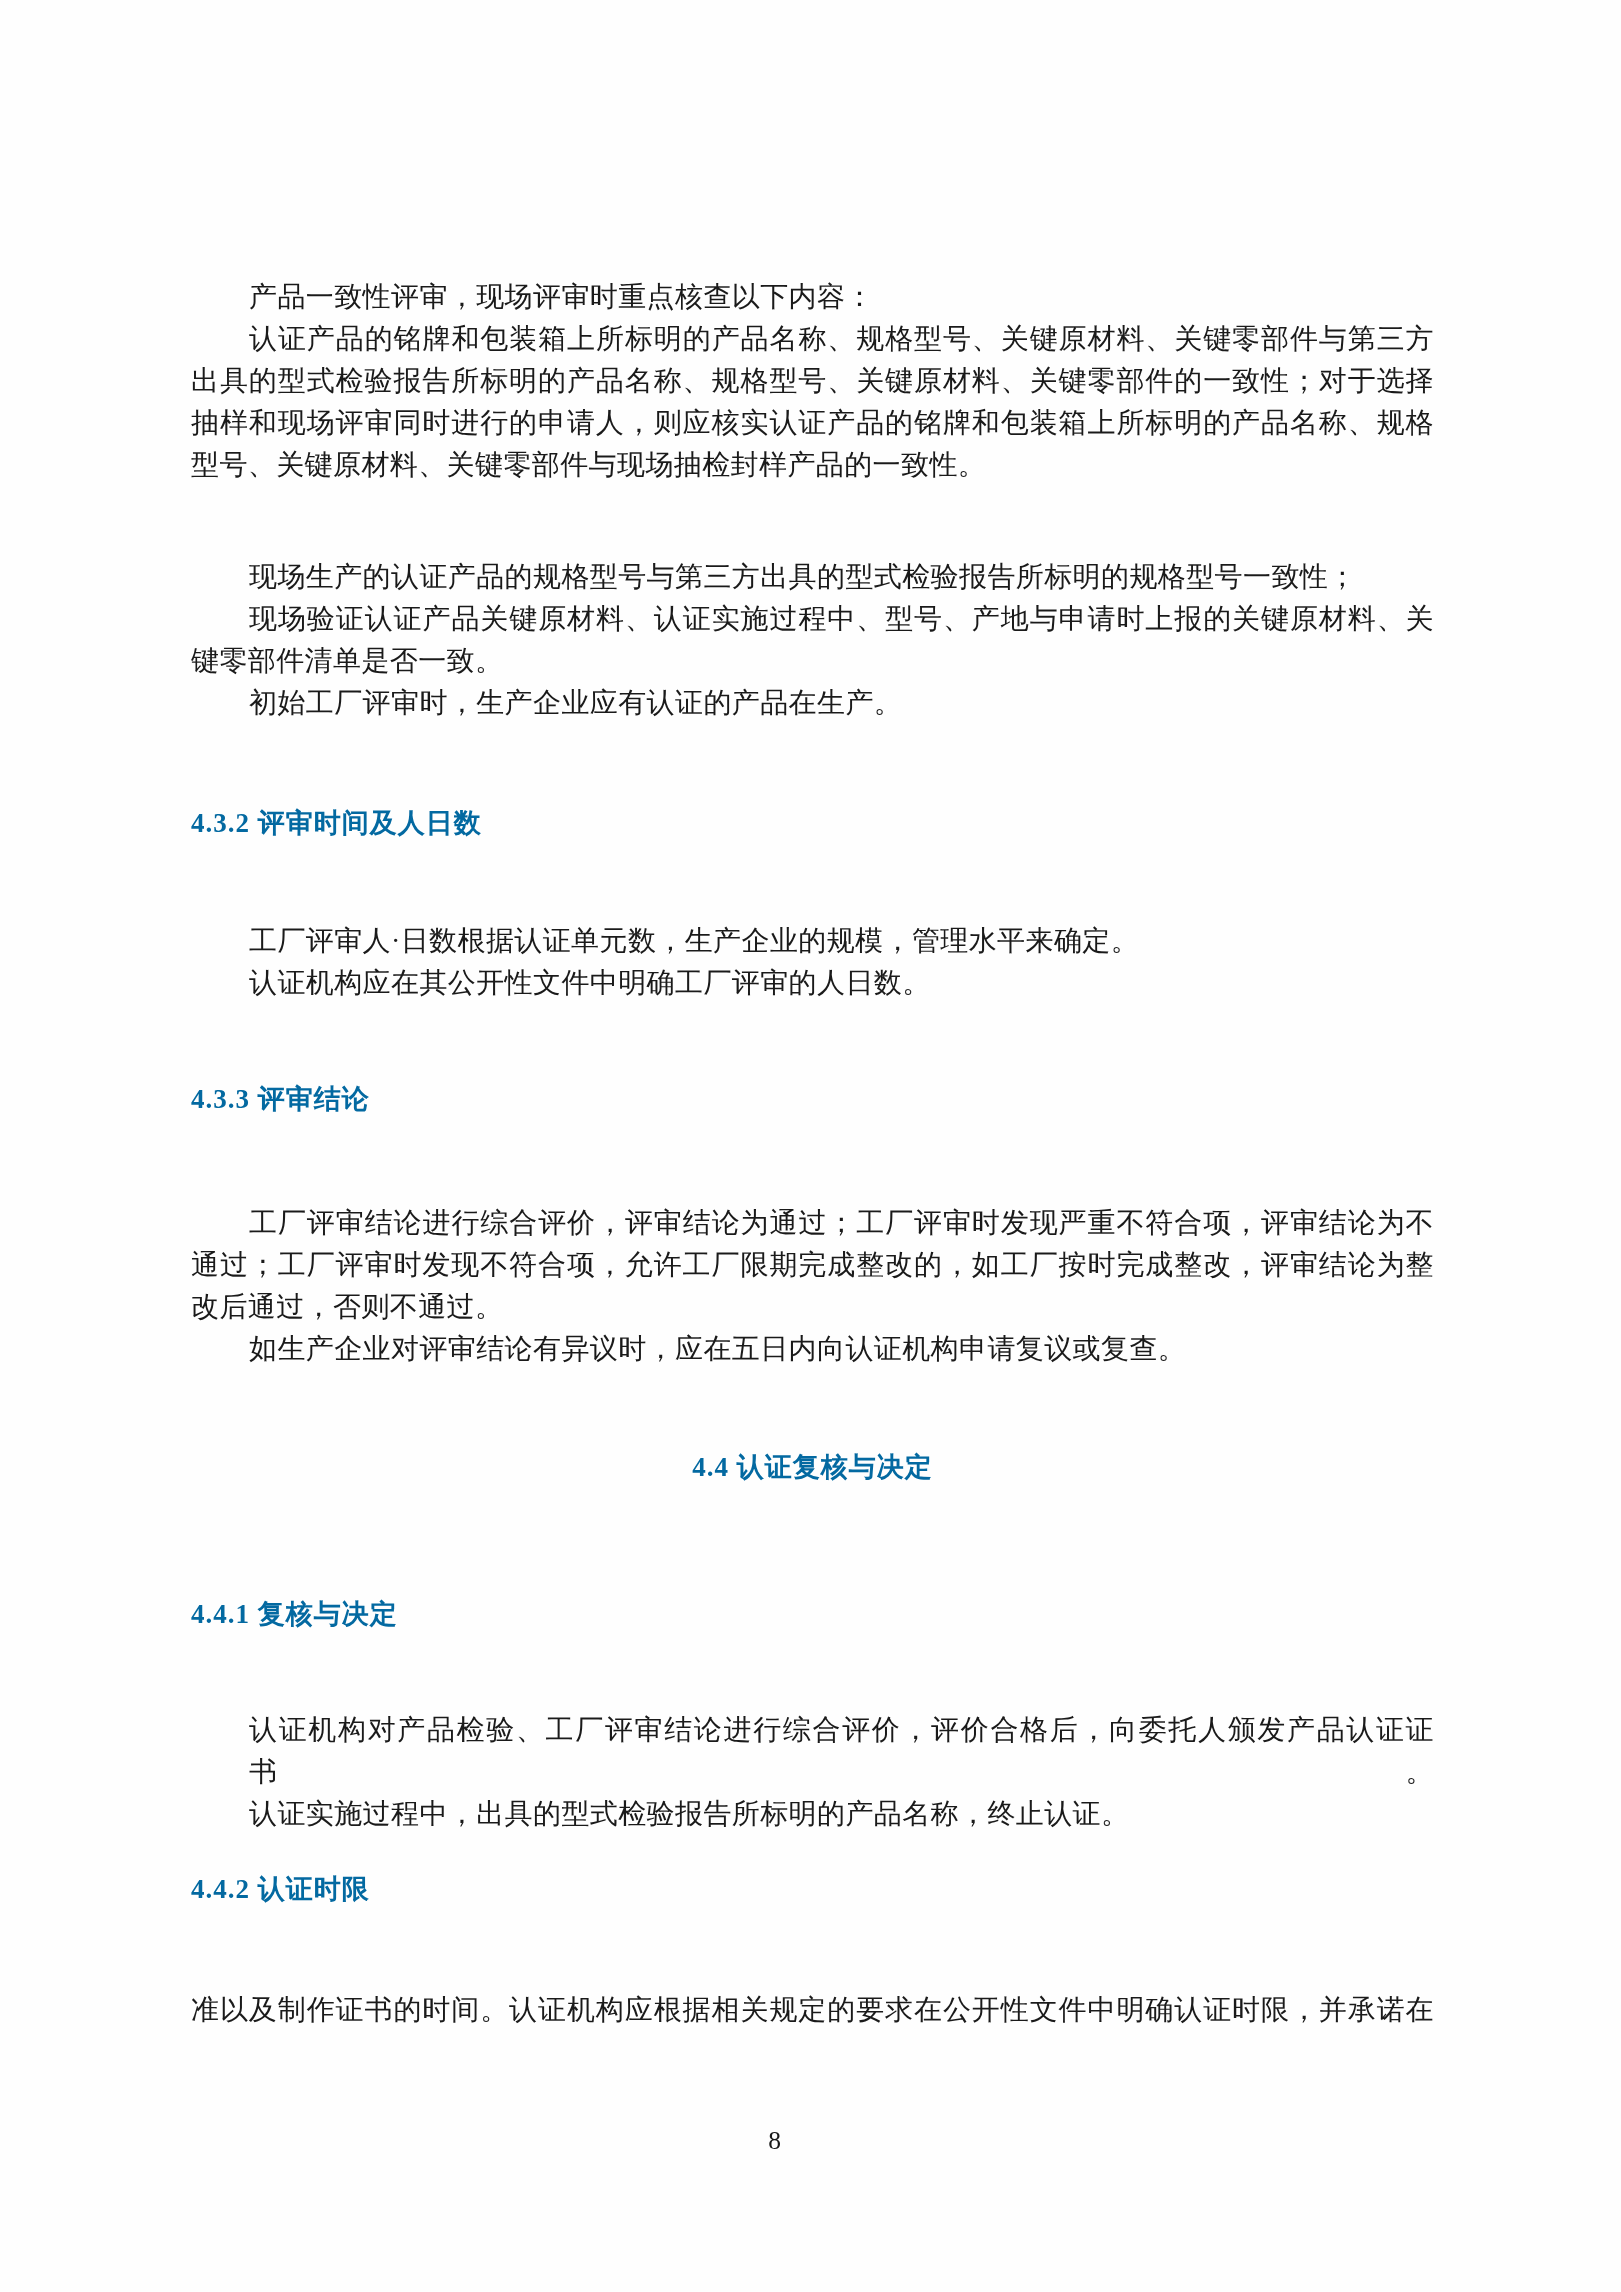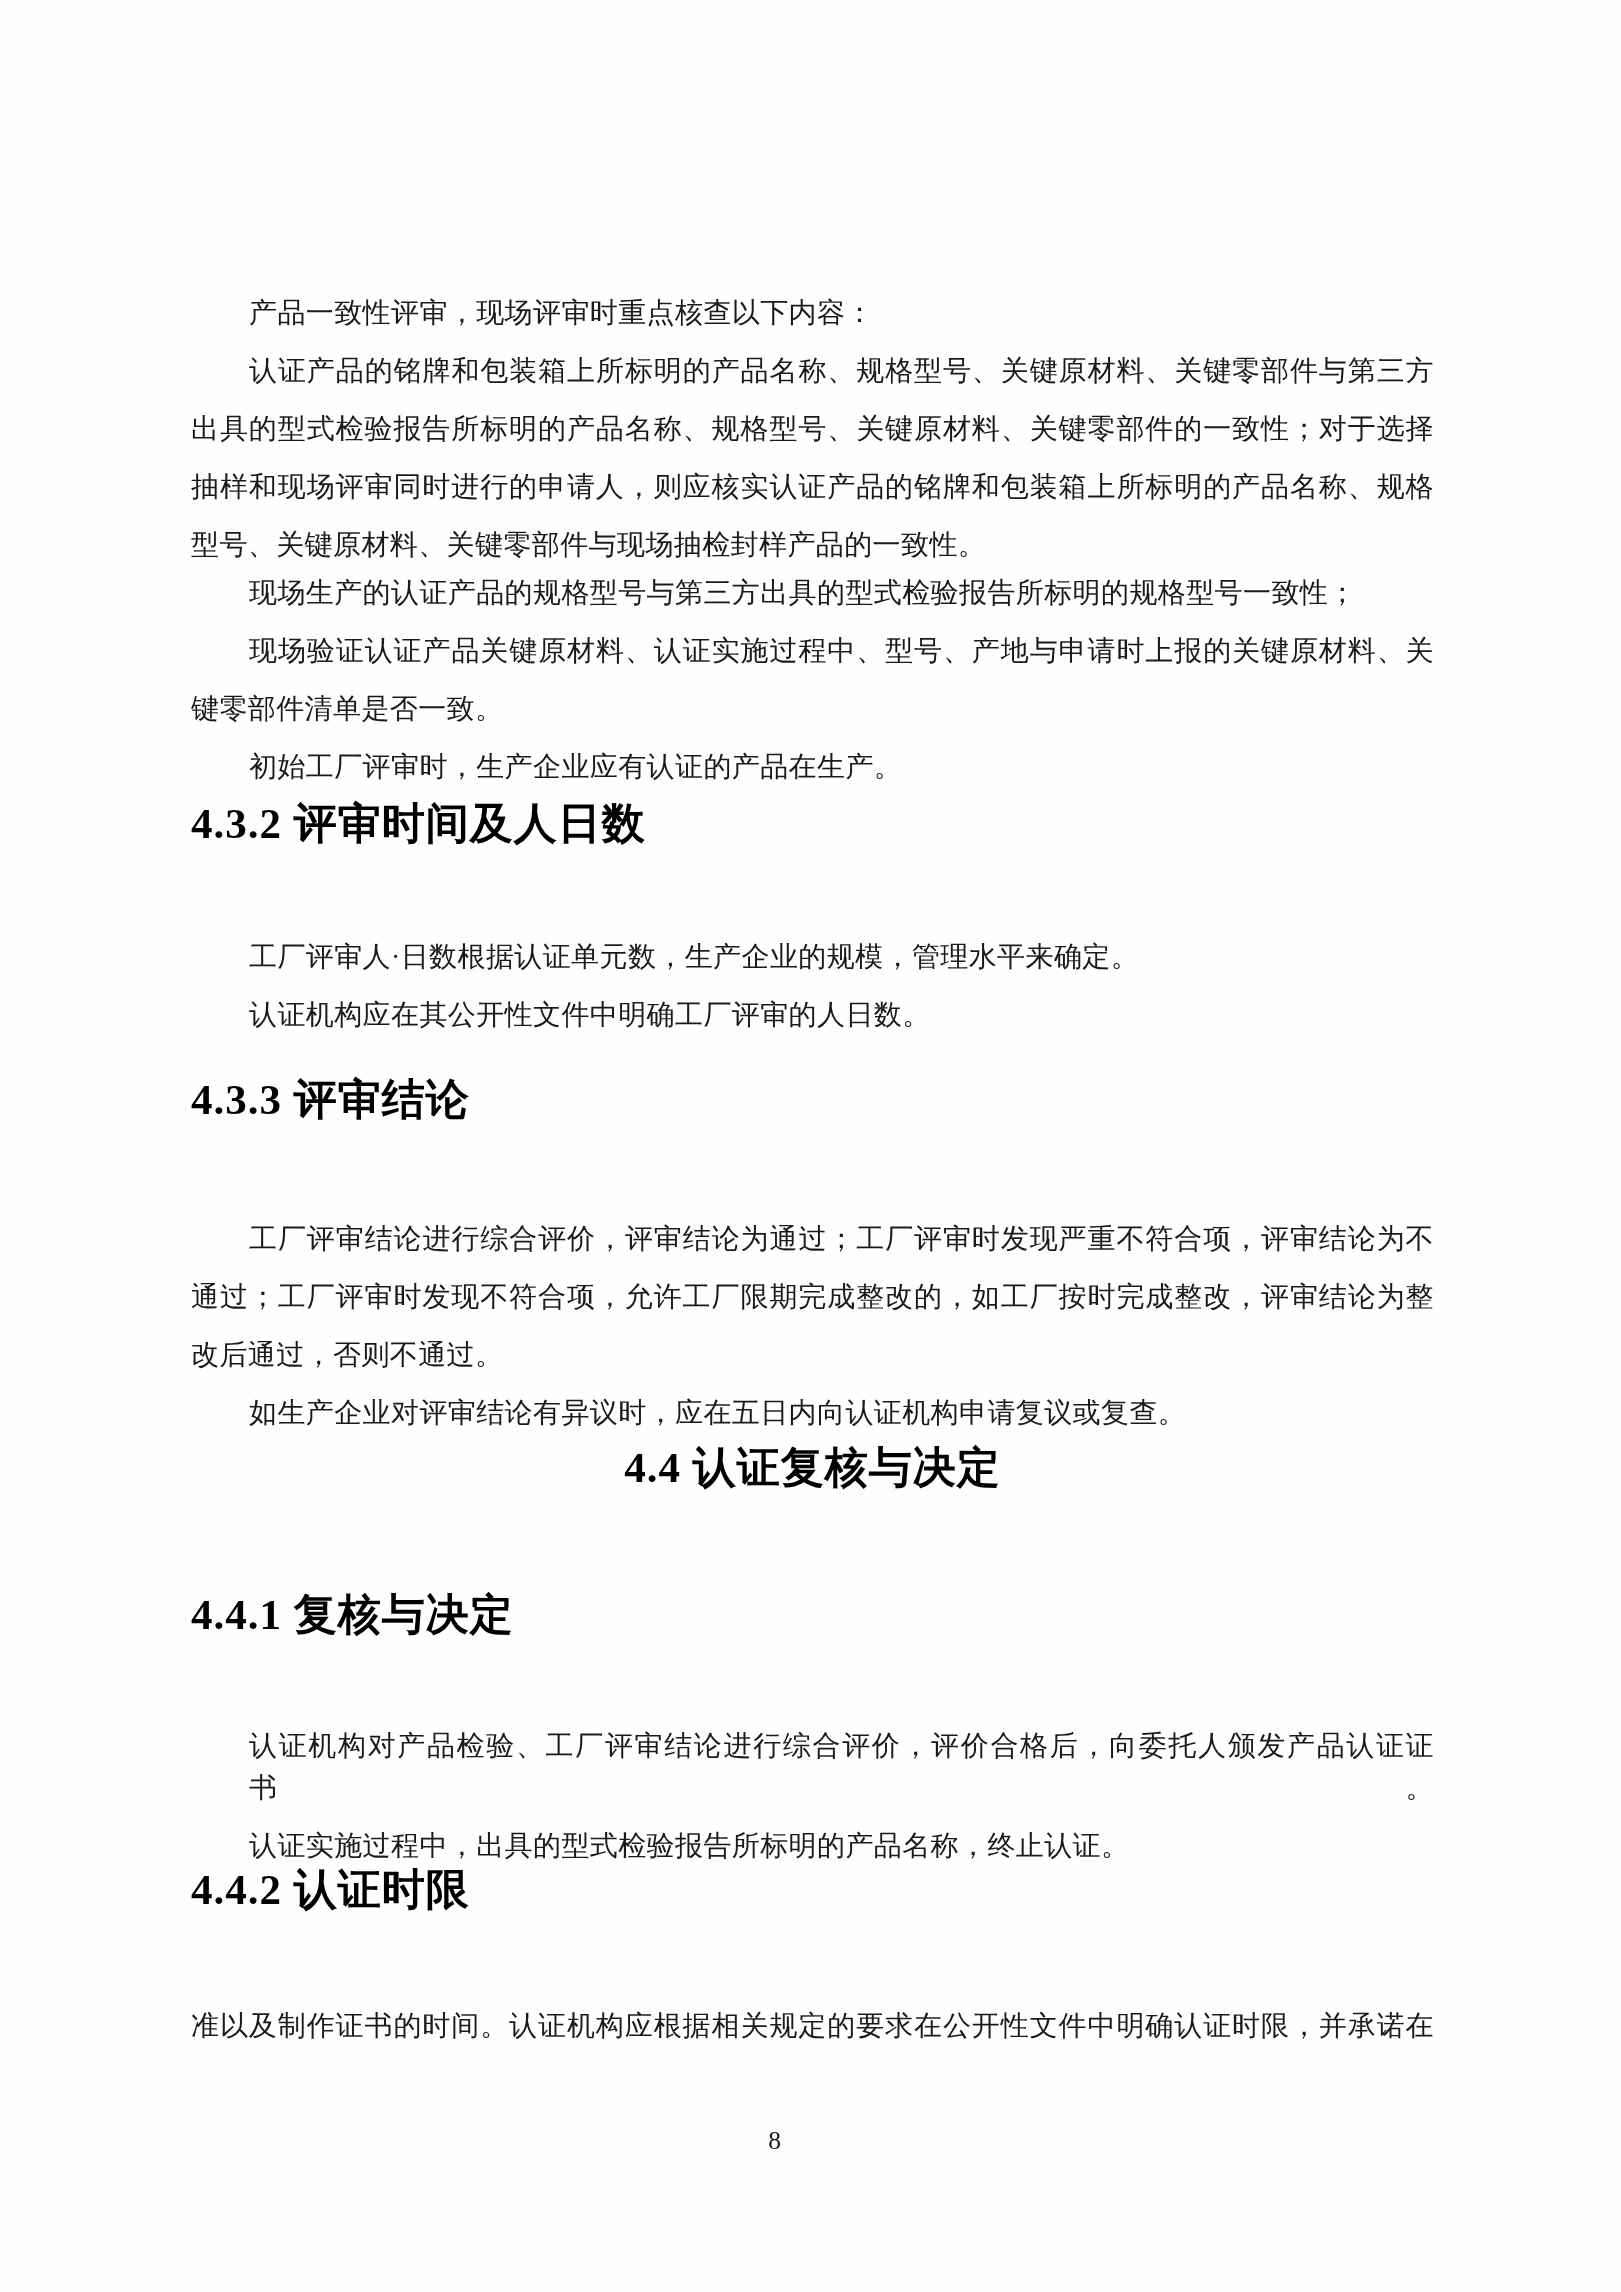--- a/index.html
+++ b/index.html
@@ -20,40 +20,39 @@
     position: absolute;
     left: 191px;
     width: 1243px;
     font-size: 28px;
     letter-spacing: 0.4px;
     line-height: 42px;
   }
   .line {
     display: block;
     white-space: nowrap;
-    margin-top: 16px;
   }
   .line.indent {
     padding-left: 58px;
   }
   .line.full {
     white-space: normal;
     text-align: justify;
     text-align-last: justify;
   }
   .heading {
     position: absolute;
     left: 191px;
     width: 1243px;
     margin: 0;
-    font-size: 43px;
+    font-size: 27px;
     font-weight: 700;
     letter-spacing: 1px;
     line-height: 47px;
-    color: #000000;
+    color: #0369a1;
   }
   .page-number {
     position: absolute;
     top: 2127px;
     left: 0;
     width: 1549px;
     text-align: center;
     font-size: 25.5px;
     line-height: 27.4px;
     color: #1a1a1a;

